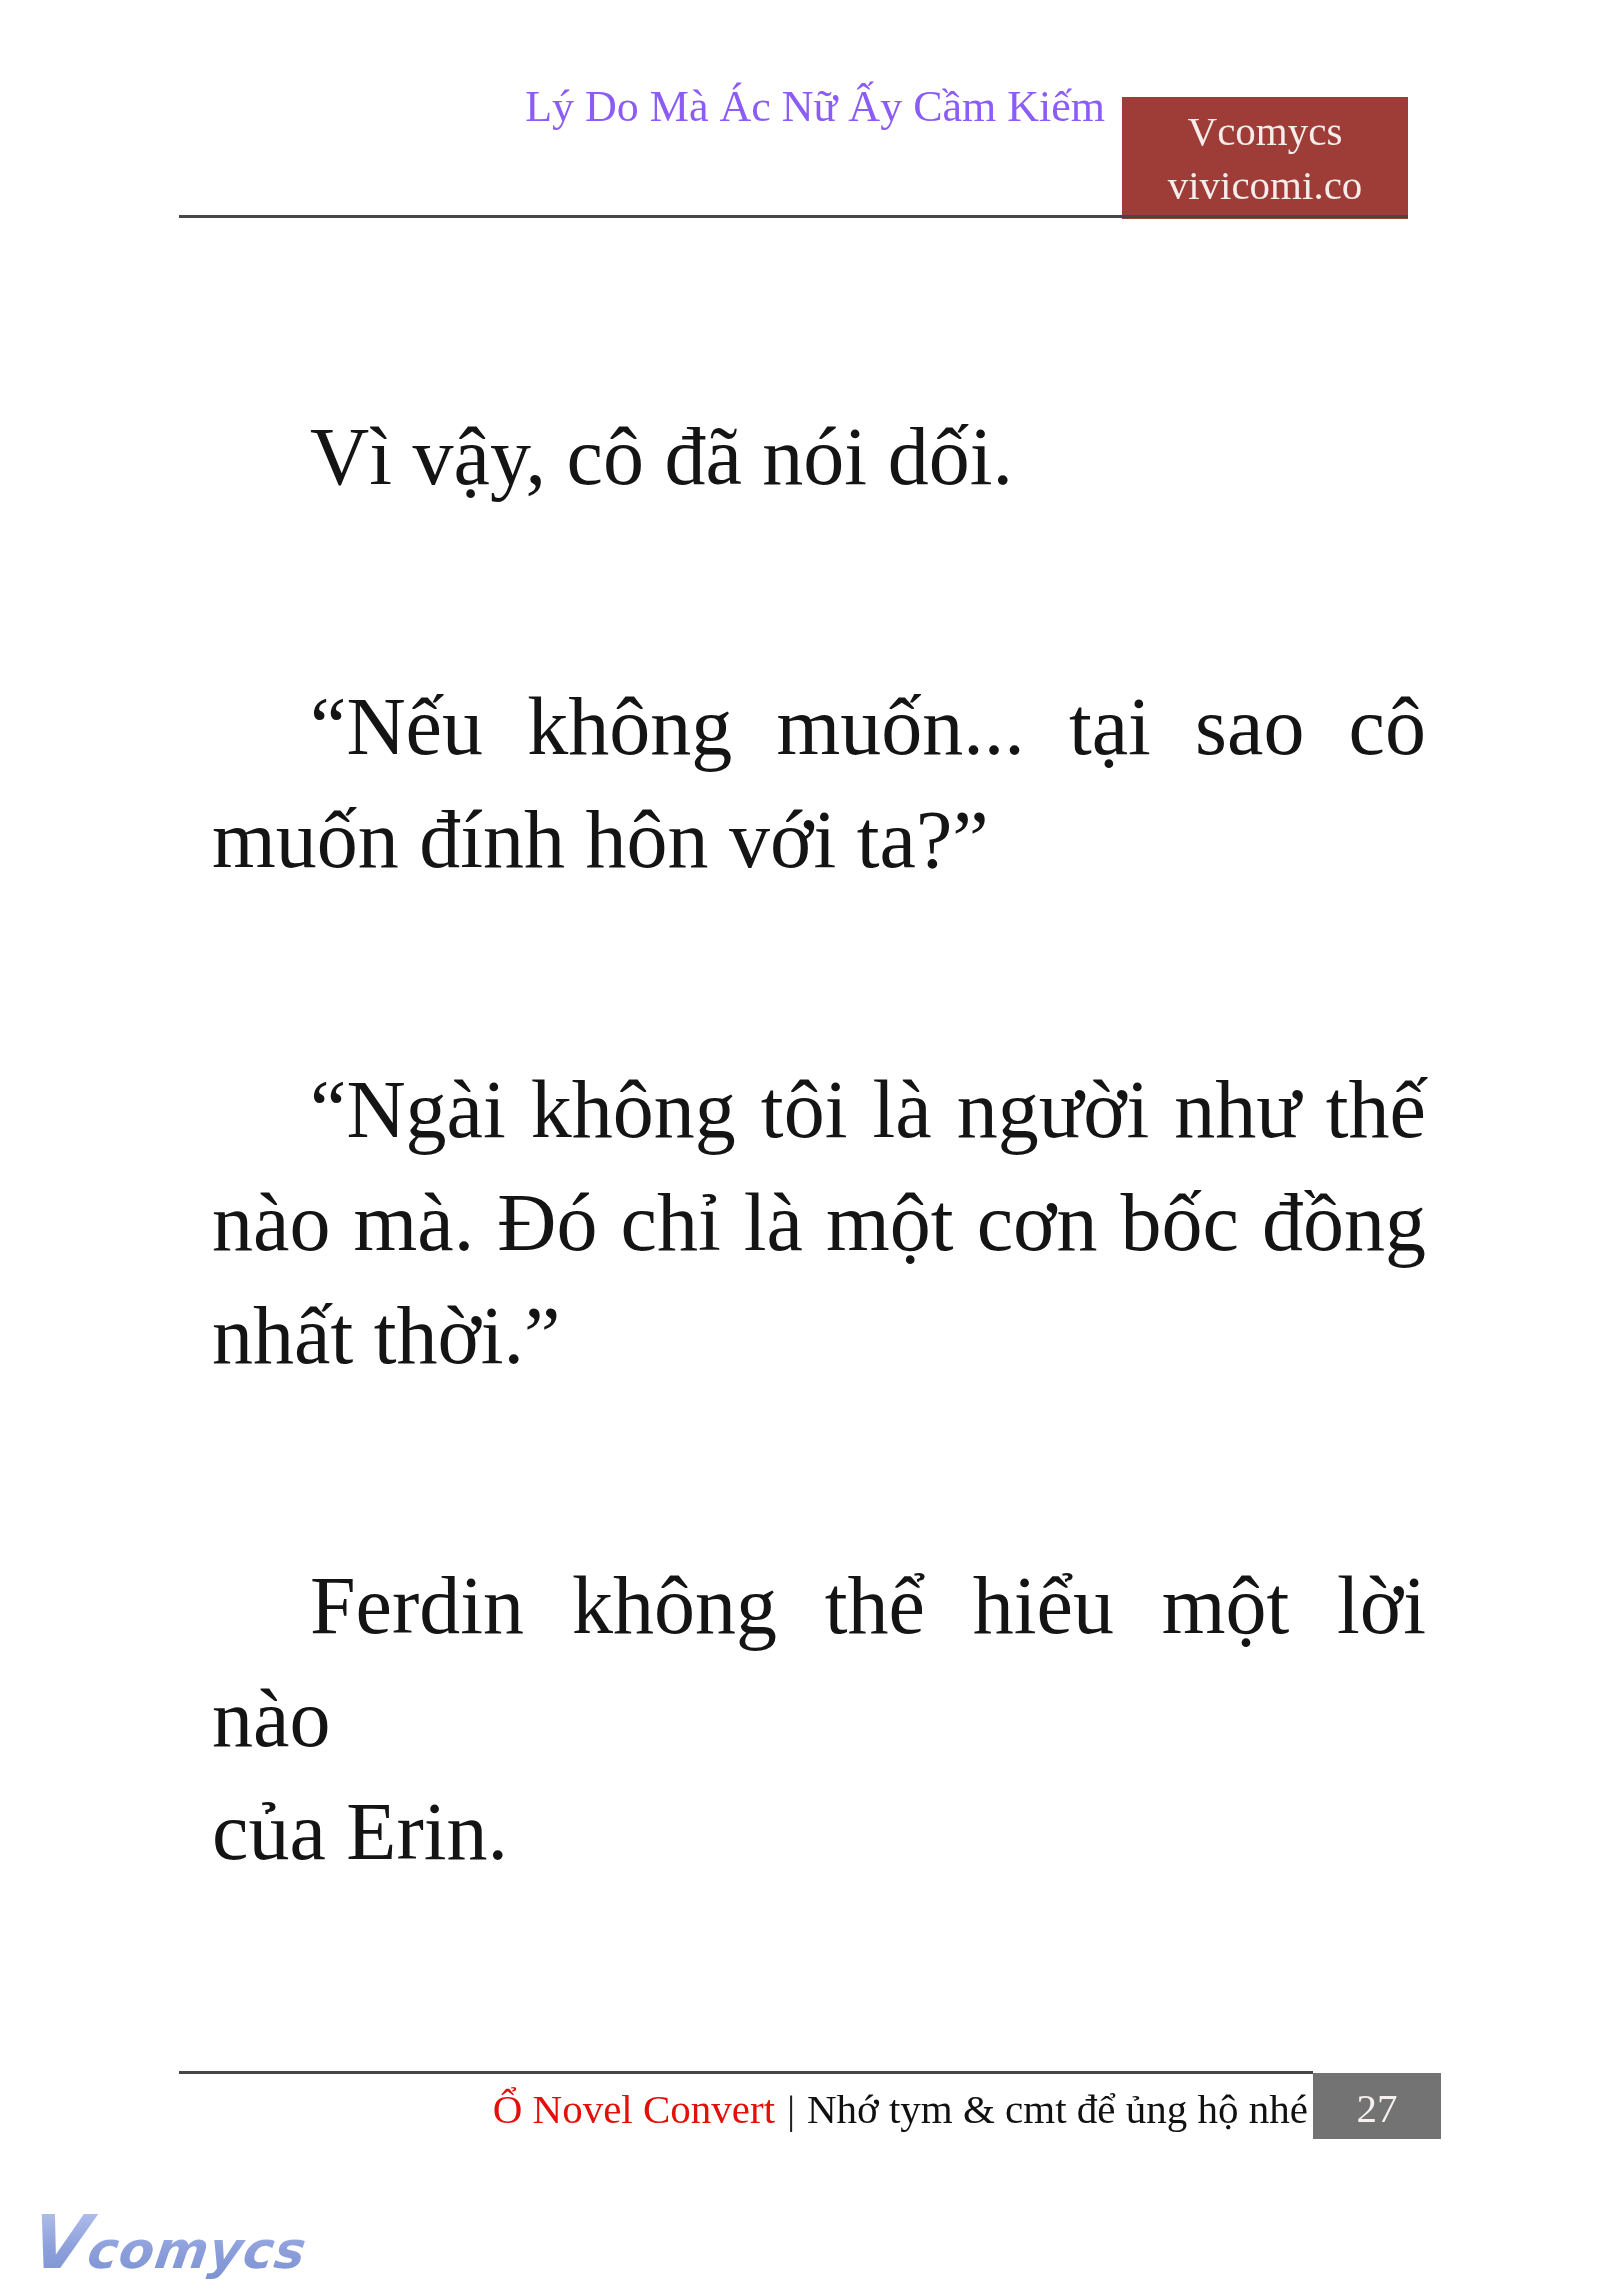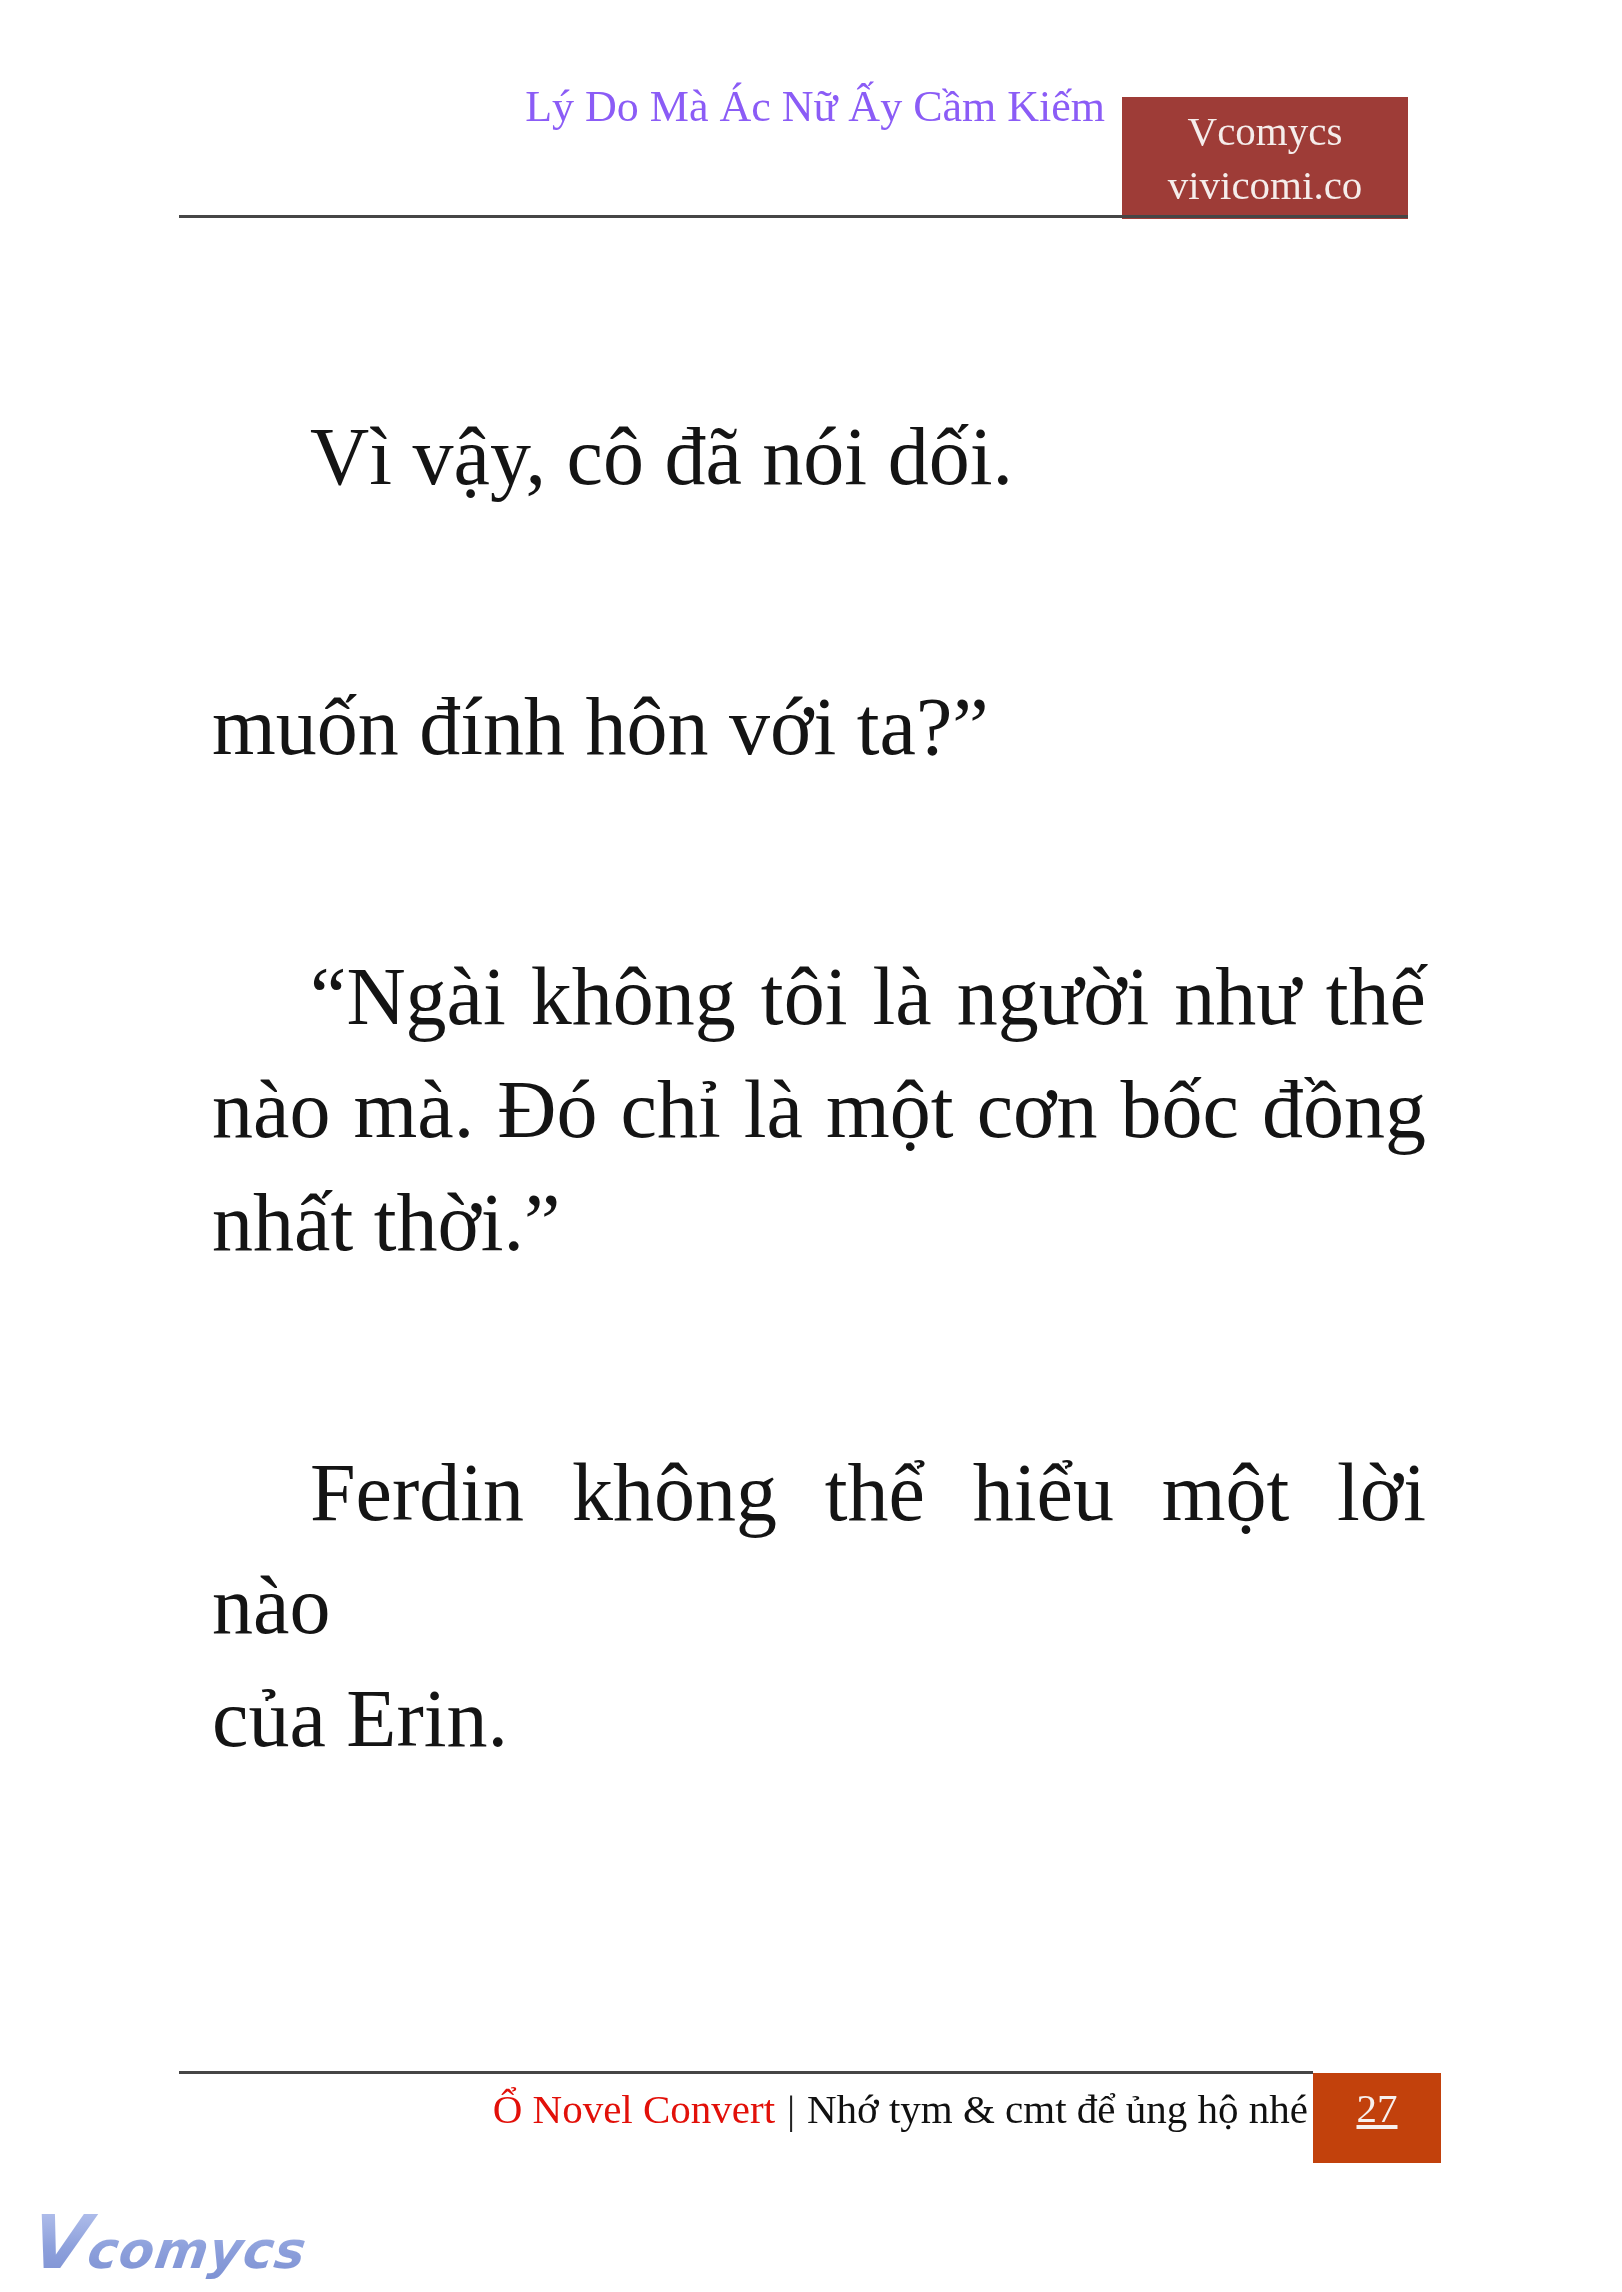--- a/index.html
+++ b/index.html
@@ -79,27 +79,26 @@
     color: #111111;
     white-space: nowrap;
   }
   .footer-credit { color: #e21009; font-weight: normal; }
   .footer-sep { padding: 0 11.8px; color: #222222; font-weight: normal; }
   .page-badge {
     position: absolute;
     left: 1313px;
     top: 2073px;
     width: 128px;
-    height: 90px;
-    background: #c2410c;
+    height: 66px;
+    background: #737373;
     color: #f7f1ef;
     font-size: 41px;
     line-height: 71px;
     text-align: center;
-    text-decoration: underline;
   }
 
   
   .watermark {
     position: absolute;
     left: 25.5px;
     top: 2199px;
     font-family: "DejaVu Sans", sans-serif;
     font-style: italic;
     font-weight: bold;
@@ -132,20 +131,21 @@
   <div class="header-rule"></div>
 
   <div class="body-text">
 
     <div class="para">
       <div class="bline first">Vì vậy, cô đã nói dối.</div>
     </div>
 
 
     <div class="para">
+      <div class="bline first fill">“Nếu không muốn... tại sao cô</div>
       <div class="bline">muốn đính hôn với ta?”</div>
     </div>
 
     <div class="para">
       <div class="bline first fill">“Ngài không tôi là người như thế</div>
       <div class="bline fill">nào mà. Đó chỉ là một cơn bốc đồng</div>
       <div class="bline">nhất thời.”</div>
     </div>
 
     <div class="para">

